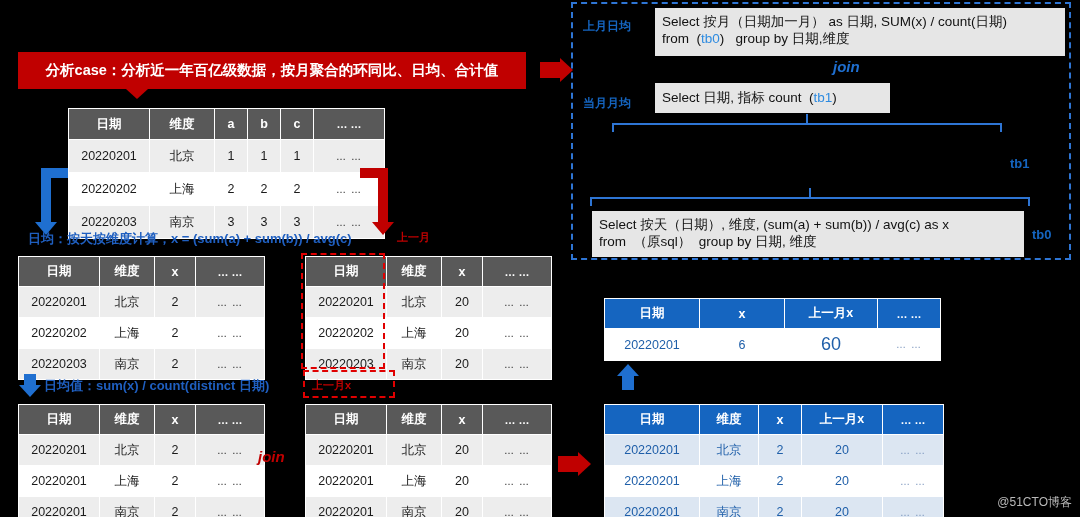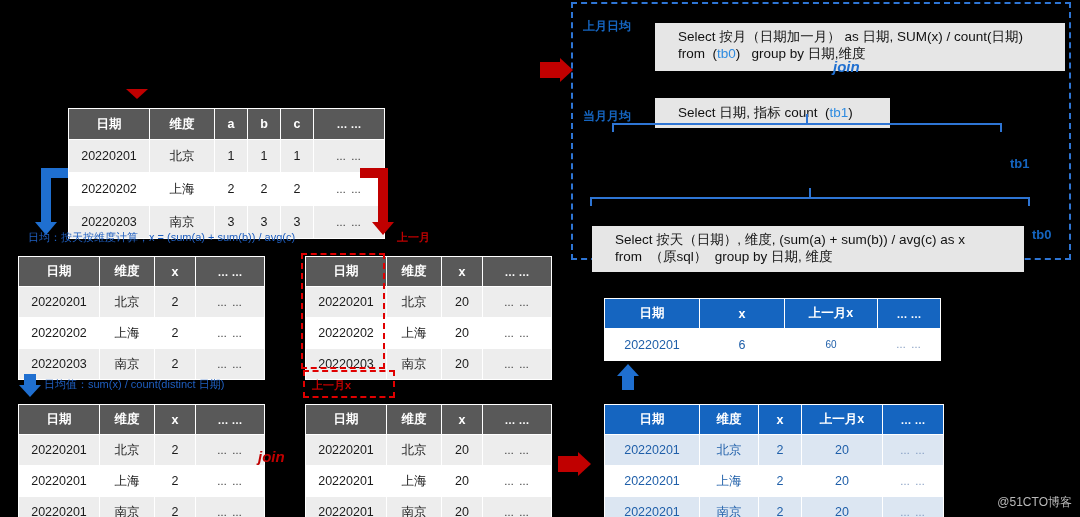--- a/index.html
+++ b/index.html
@@ -98,22 +98,22 @@
   .arrow-head-right {
     position: absolute;
     width: 0; height: 0;
     border-top: 12px solid transparent;
     border-bottom: 12px solid transparent;
   }
 
   
   .anno-blue {
     color: #1F5FC0;
-    font-size: 11px;
-    font-weight: normal;
+    font-size: 13px;
+    font-weight: bold;
     white-space: nowrap;
   }
   .anno-red {
     color: #C00000;
     font-size: 11px;
     font-weight: bold;
     white-space: nowrap;
   }
   .join-red {
     color: #C00000;
@@ -133,24 +133,23 @@
     left: 571px; top: 2px;
     width: 500px; height: 258px;
     border: 2px dashed #2E75D4;
     box-sizing: border-box;
   }
   .sqlbox {
     background: #E6E6E6;
     color: #111111;
     font-size: 13.5px;
     line-height: 1.28;
-    padding: 5px 23px;
+    padding: 5px 7px;
     box-sizing: border-box;
     white-space: pre;
-    margin-top: 15px;
   }
   .tbref { color: #2E8BE0; }
   .sql-label {
     color: #1565C0;
     font-size: 12px;
     font-weight: bold;
     white-space: nowrap;
   }
   .tb-tag {
     color: #1565C0;
@@ -179,20 +178,21 @@
     color: #B9B9B9;
     font-size: 12px;
     white-space: nowrap;
   }
 </style>
 </head>
 <body>
 
 <div class="canvas">
 
+  <div class="abs banner">分析case：分析近一年百亿级数据，按月聚合的环同比、日均、合计值</div>
   <div class="abs banner-tail"></div>
 
   <div class="abs" style="left:540px; top:62px; width:20px; height:16px; background:#C00000;"></div>
   <div class="abs arrow-head-right" style="left:560px; top:58px; border-left:13px solid #C00000;"></div>
 
   <div class="abs" style="left:68px; top:108px;">
     <table class="tbl grey">
       <thead>
         <tr>
           <th style="width:78px;height:28px;font-size:12.5px">日期</th>
@@ -399,21 +399,21 @@
           <th style="width:92px;height:27px;font-size:12.5px">日期</th>
           <th style="width:82px;font-size:12.5px">x</th>
           <th style="width:90px;font-size:12.5px">上一月x</th>
           <th style="width:60px;font-size:11px">… …</th>
         </tr>
       </thead>
       <tbody>
         <tr class="alt">
           <td style="height:29px;font-size:12.5px">20220201</td>
           <td style="font-size:12.5px">6</td>
-          <td style="font-size:10px">60</td>
+          <td style="font-size:18px">60</td>
           <td class="dots" style="font-size:10px">… …</td>
         </tr>
       </tbody>
     </table>
   </div>
 
   <div class="abs" style="left:604px; top:404px;">
     <table class="tbl blue">
       <thead>
         <tr>
@@ -452,21 +452,21 @@
 
   <div class="abs panel-dashed"></div>
 
   <div class="abs sql-label" style="left:583px; top:18px;">上月日均</div>
 
   <div class="abs sqlbox" style="left:655px; top:8px; width:410px; height:48px;"><span>Select 按月（日期加一月） as 日期, SUM(x) / count(日期)</span>
 <span>from  (</span><span class="tbref">tb0</span><span>)   group by 日期,维度</span></div>
 
   <div class="abs join-blue" style="left:833px; top:58px;">join</div>
 
-  <div class="abs sql-label" style="left:583px; top:108px;">当月月均</div>
+  <div class="abs sql-label" style="left:583px; top:95px;">当月月均</div>
 
   <div class="abs sqlbox" style="left:655px; top:83px; width:235px; height:30px; display:flex; align-items:center;"><span>Select 日期, 指标 count  (</span><span class="tbref">tb1</span><span>)</span></div>
 
   <div class="abs bracket" style="left:612px; top:123px; width:390px; height:9px;"></div>
   <div class="abs bracket-stem" style="left:806px; top:114px; height:10px;"></div>
 
   <div class="abs tb-tag" style="left:1010px; top:156px;">tb1</div>
 
   <div class="abs bracket" style="left:590px; top:197px; width:440px; height:9px;"></div>
   <div class="abs bracket-stem" style="left:809px; top:188px; height:10px;"></div>

